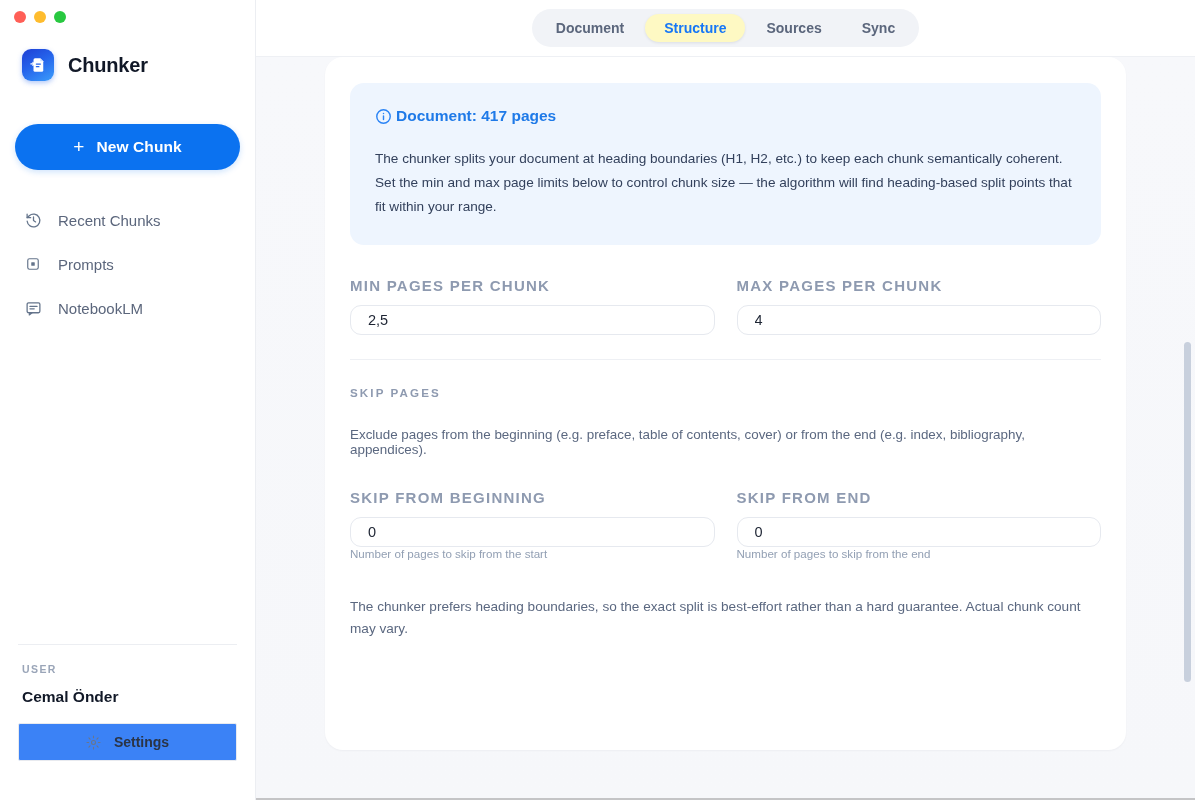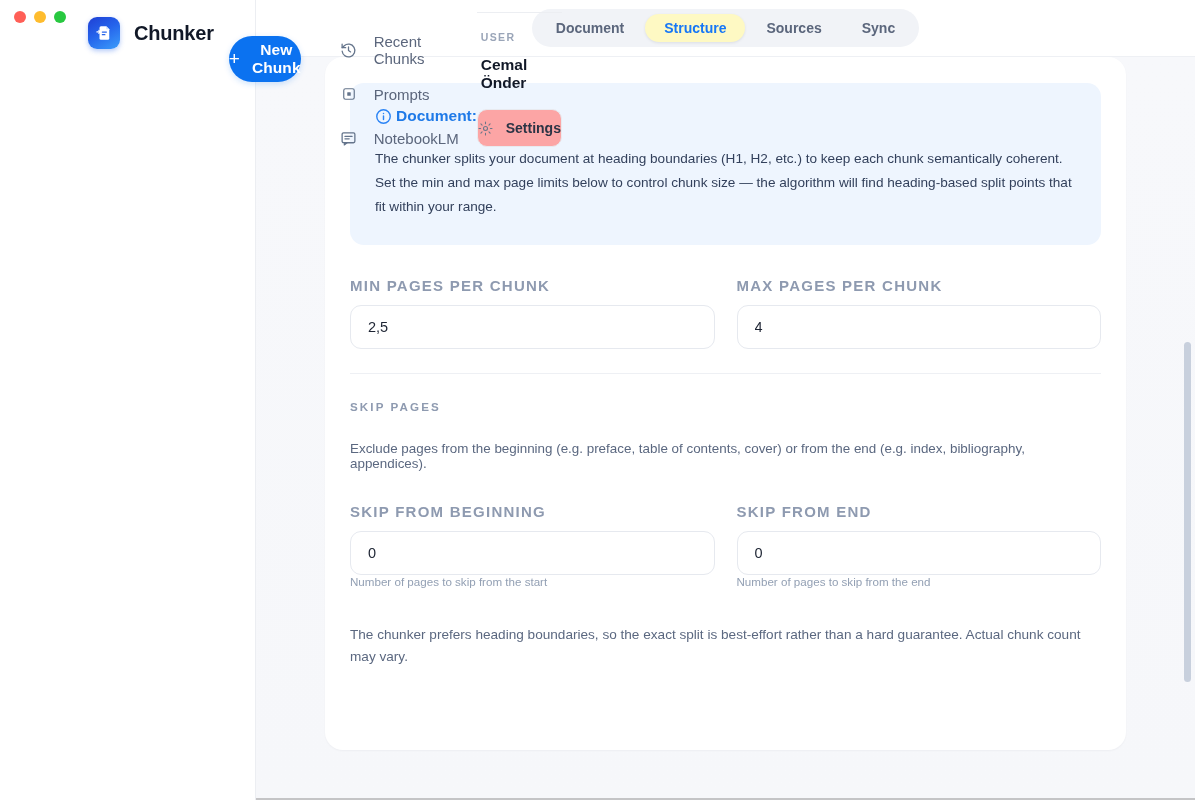--- a/index.html
+++ b/index.html
@@ -17,21 +17,21 @@
   }
 
   
   .sidebar {
     width: 256px;
     flex: 0 0 256px;
     height: 800px;
     background: #ffffff;
     border-right: 1px solid #eceef2;
     display: flex;
-    flex-direction: row;
+    flex-direction: column;
     position: relative;
     z-index: 5;
   }
   .traffic-lights {
     display: flex;
     gap: 8px;
     padding: 11px 0 0 14px;
     height: 32px;
     align-items: flex-start;
   }
@@ -121,22 +121,22 @@
     font-size: 15.5px;
     font-weight: 700;
     color: #111827;
     padding-left: 4px;
     margin-top: 13px;
   }
   .settings-btn {
     margin-top: 17px;
     height: 38px;
     border: 1px solid #e8eaef;
-    border-radius: 10px;
-    background: #fca5a5;
+    border-radius: 2px;
+    background: #3b82f6;
     display: flex;
     align-items: center;
     justify-content: center;
     gap: 13px;
     cursor: pointer;
     font-family: "Liberation Sans", sans-serif;
     width: 100%;
   }
   .settings-icon { width: 15px; height: 15px; color: #6b7689; display: flex; }
   .settings-label { font-size: 14px; font-weight: 700; color: #2b3445; }
@@ -237,21 +237,21 @@
   .field { flex: 1 1 0; min-width: 0; }
   .field-label {
     font-size: 15px;
     font-weight: 700;
     letter-spacing: 1.25px;
     color: #8e9ab0;
     margin-bottom: 11px;
   }
   .field-input {
     width: 100%;
-    height: 44px;
+    height: 30px;
     border: 1px solid #e6e9ef;
     border-radius: 11px;
     background: #ffffff;
     padding: 0 17px;
     font-size: 14.5px;
     color: #1d2433;
     font-family: "Liberation Sans", sans-serif;
     outline: none;
   }
   .field-hint {

